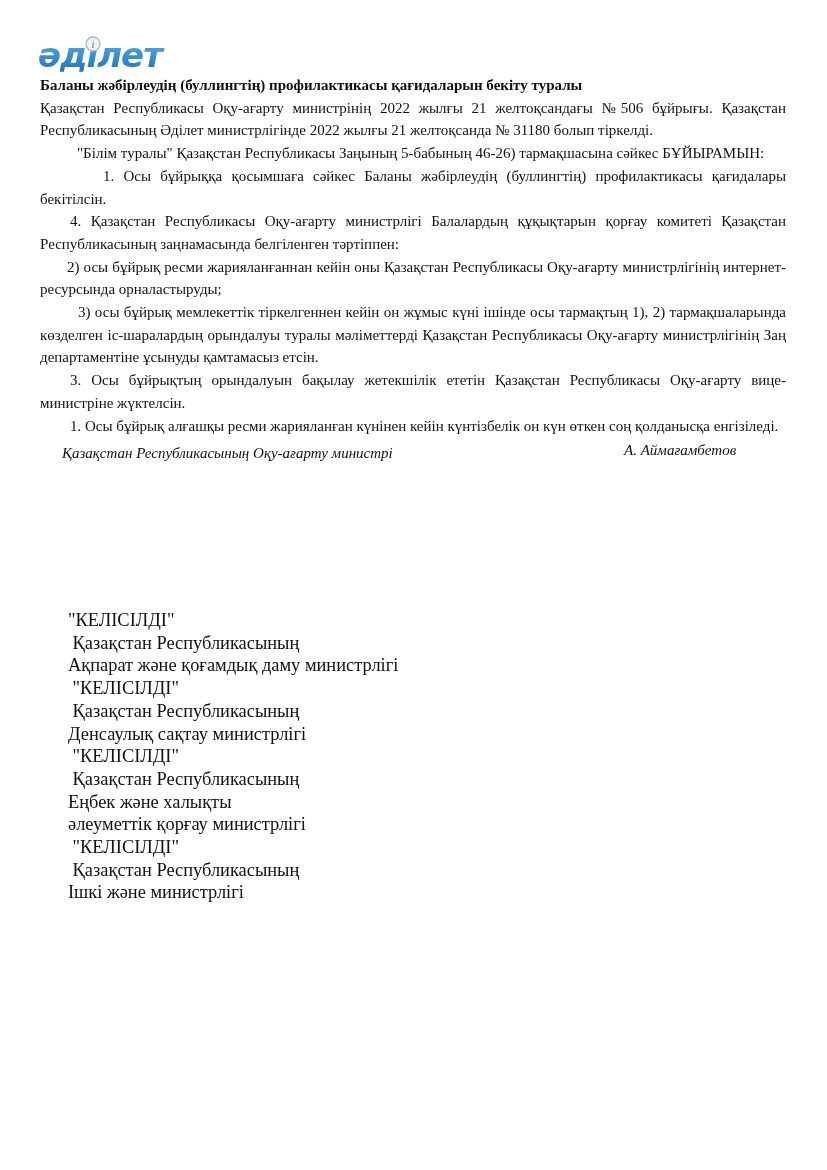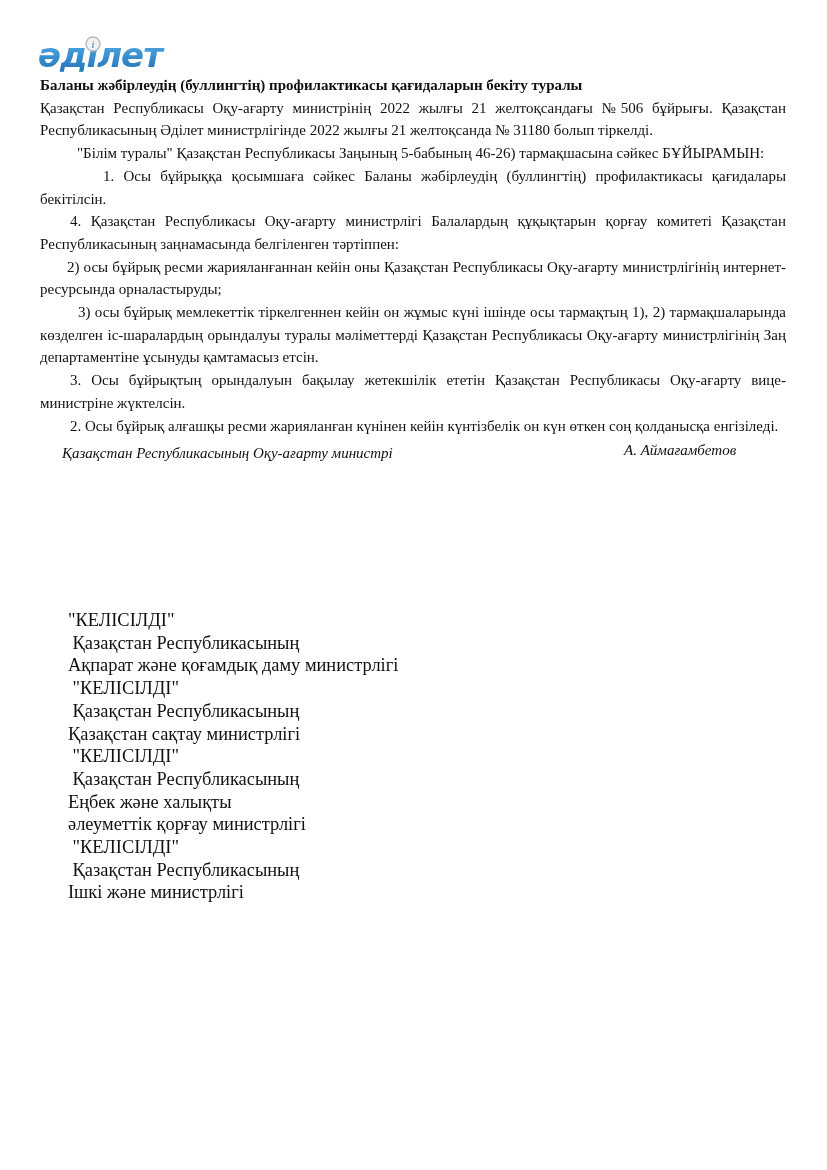--- a/index.html
+++ b/index.html
@@ -80,34 +80,34 @@
 
 <div class="page">
   <p class="title">Баланы жәбірлеудің (буллингтің) профилактикасы қағидаларын бекіту туралы</p>
   <p class="para">Қазақстан Республикасы Оқу-ағарту министрінің 2022 жылғы 21 желтоқсандағы №506 бұйрығы. Қазақстан Республикасының Әділет министрлігінде 2022 жылғы 21 желтоқсанда № 31180 болып тіркелді.</p>
   <p class="para ind-a">"Білім туралы" Қазақстан Республикасы Заңының 5-бабының 46-26) тармақшасына сәйкес БҰЙЫРАМЫН:</p>
   <p class="para ind-b">1. Осы бұйрыққа қосымшаға сәйкес Баланы жәбірлеудің (буллингтің) профилактикасы қағидалары бекітілсін.</p>
   <p class="para ind-c">4. Қазақстан Республикасы Оқу-ағарту министрлігі Балалардың құқықтарын қорғау комитеті Қазақстан Республикасының заңнамасында белгіленген тәртіппен:</p>
   <p class="para ind-f">2) осы бұйрық ресми жарияланғаннан кейін оны Қазақстан Республикасы Оқу-ағарту министрлігінің интернет-ресурсында орналастыруды;</p>
   <p class="para ind-e">3) осы бұйрық мемлекеттік тіркелгеннен кейін он жұмыс күні ішінде осы тармақтың 1), 2) тармақшаларында көзделген іс-шаралардың орындалуы туралы мәліметтерді Қазақстан Республикасы Оқу-ағарту министрлігінің Заң департаментіне ұсынуды қамтамасыз етсін.</p>
   <p class="para ind-c">3. Осы бұйрықтың орындалуын бақылау жетекшілік ететін Қазақстан Республикасы Оқу-ағарту вице-министріне жүктелсін.</p>
-  <p class="para ind-c">2. Осы бұйрық алғашқы ресми жарияланған күнінен кейін күнтізбелік он күн өткен соң қолданысқа енгізіледі.</p>
+  <p class="para ind-c">1. Осы бұйрық алғашқы ресми жарияланған күнінен кейін күнтізбелік он күн өткен соң қолданысқа енгізіледі.</p>
   <div class="sign-row">
     <span class="sign-left">Қазақстан Республикасының Оқу-ағарту министрі</span>
     <span class="sign-right">А. Аймағамбетов</span>
   </div>
 </div>
 
 <div class="agreed">
   <p class="line">"КЕЛІСІЛДІ"</p>
   <p class="line"> Қазақстан Республикасының</p>
   <p class="line">Ақпарат және қоғамдық даму министрлігі</p>
   <p class="line"> "КЕЛІСІЛДІ"</p>
   <p class="line"> Қазақстан Республикасының</p>
-  <p class="line">Қазақстан сақтау министрлігі</p>
+  <p class="line">Денсаулық сақтау министрлігі</p>
   <p class="line"> "КЕЛІСІЛДІ"</p>
   <p class="line"> Қазақстан Республикасының</p>
   <p class="line">Еңбек және халықты</p>
   <p class="line">әлеуметтік қорғау министрлігі</p>
   <p class="line"> "КЕЛІСІЛДІ"</p>
   <p class="line"> Қазақстан Республикасының</p>
   <p class="line">Ішкі және министрлігі</p>
 </div>
 
 </body></html>

